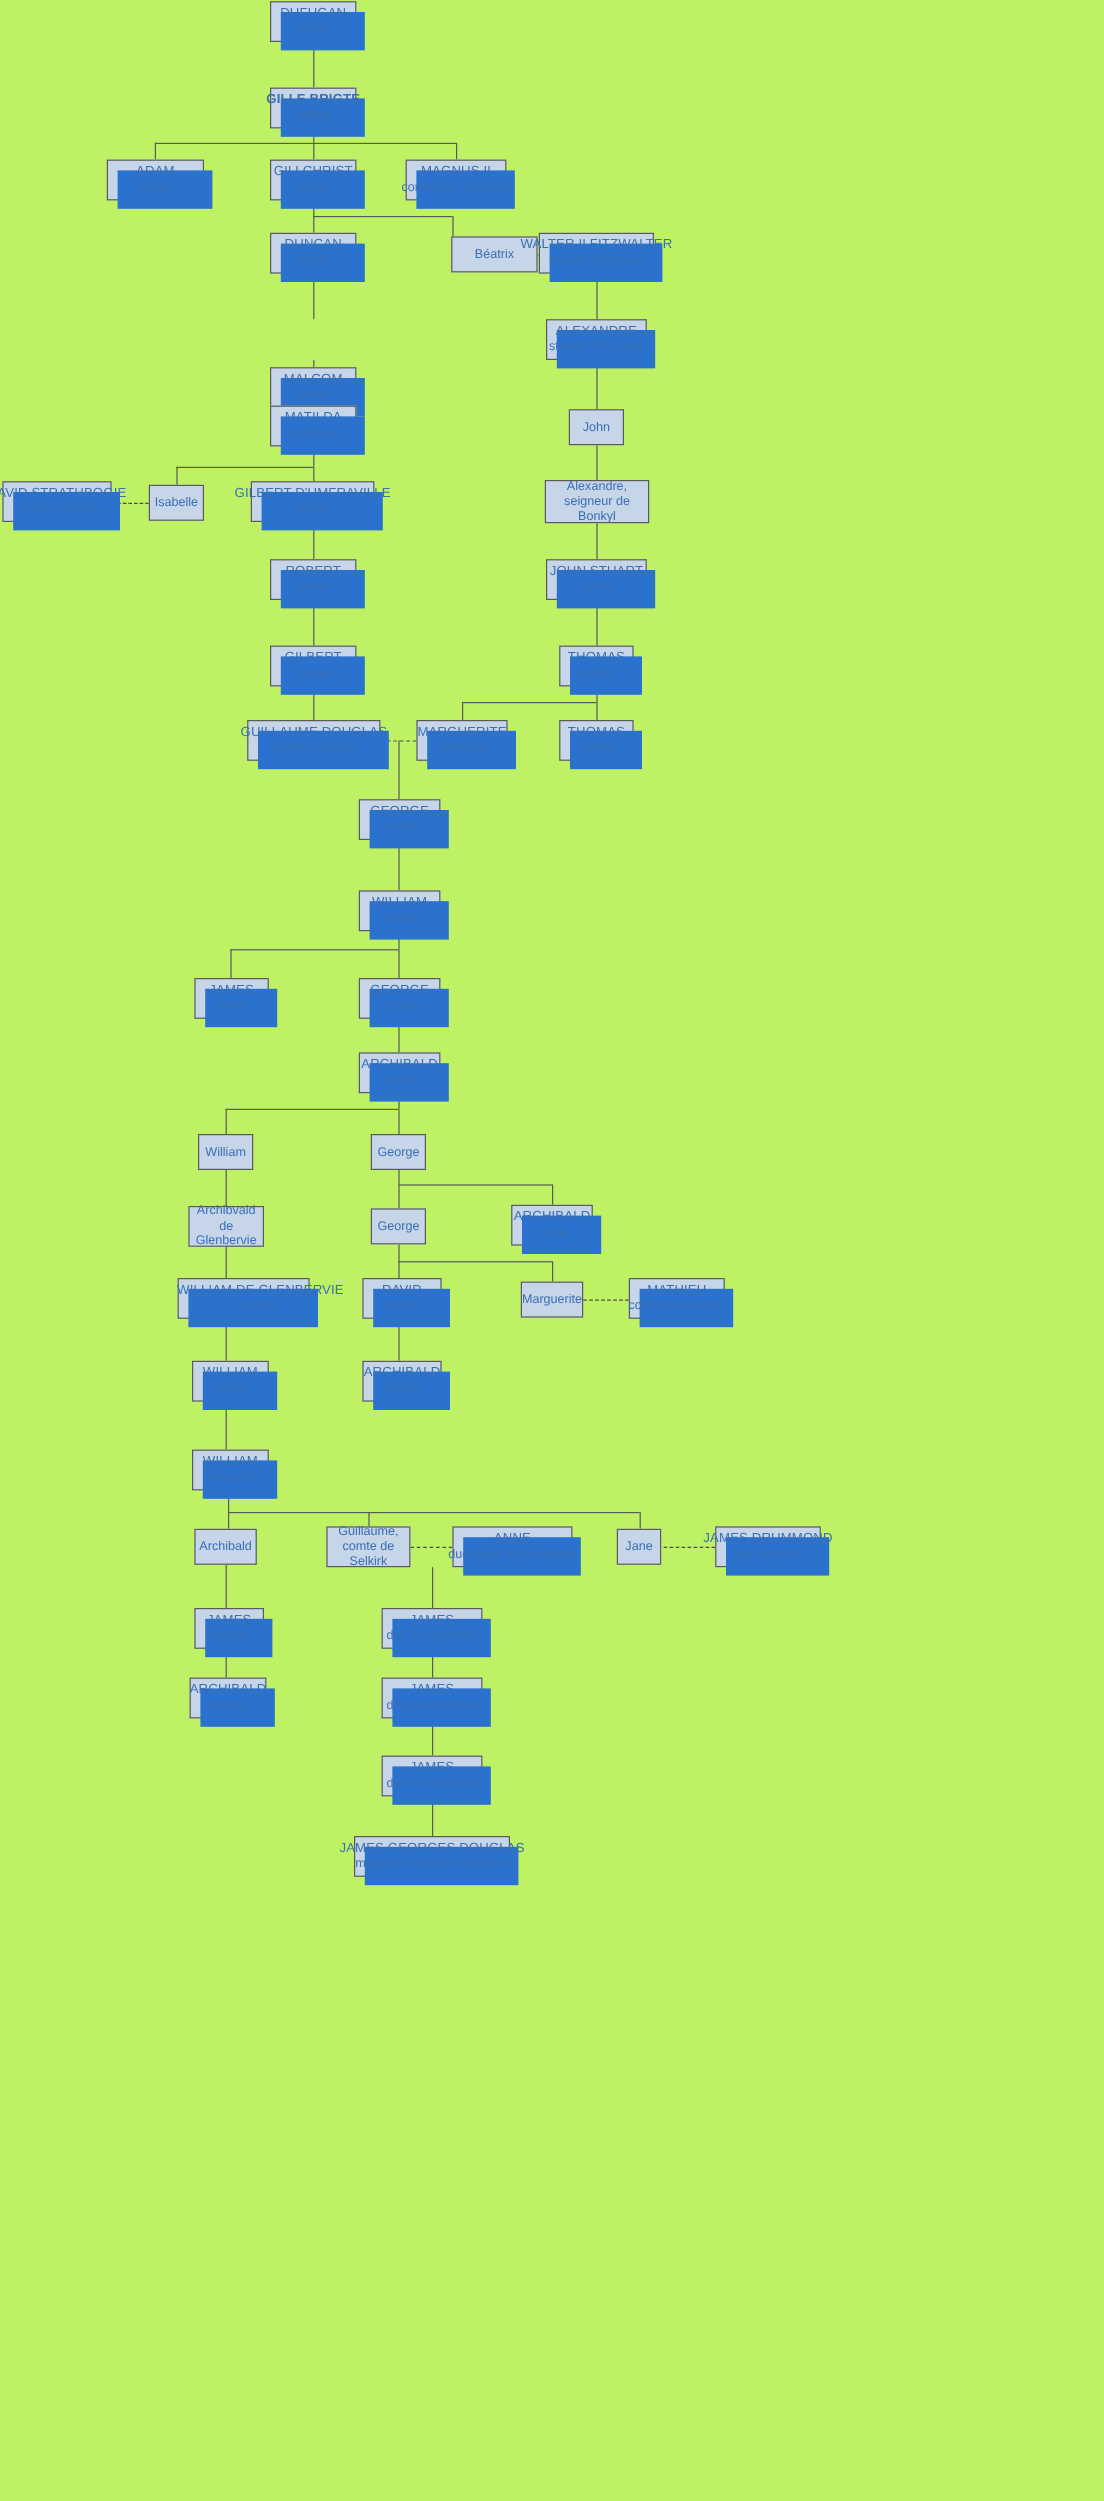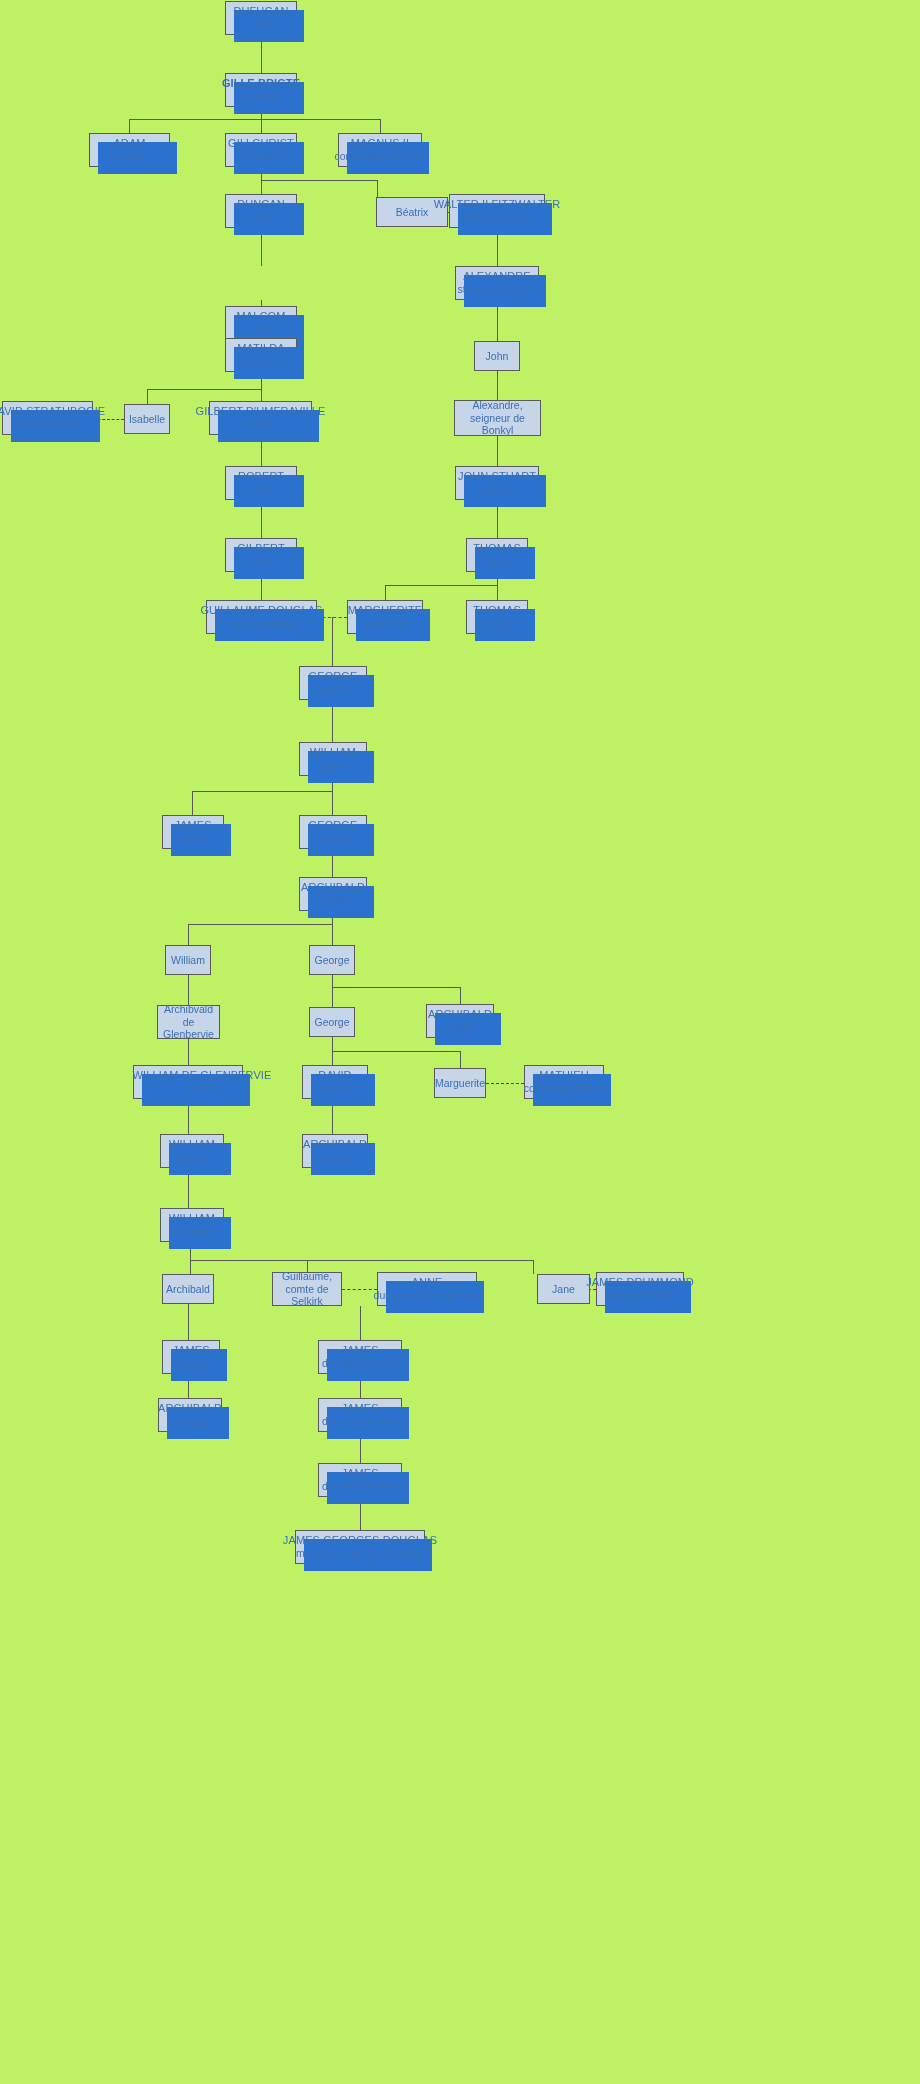--- a/index.html
+++ b/index.html
@@ -246,21 +246,21 @@
       <span class="nm">Archibvald de Glenbervie</span>
     </div>
     <div class="node minor" style="left: 309px; top: 1007px; width: 46px; height: 30px;">
       <span class="nm">George</span>
     </div>
     <div class="node major" style="left: 426px; top: 1004px; width: 68px; height: 34px;">
       <div class="shadow"></div>
       <span class="nm">ARCHIBALD</span>
       <span class="ti">comte</span>
     </div>
-    <div class="node major" style="left: 133px; top: 1065px; width: 110px; height: 34px; padding-left: 28px;">
+    <div class="node major" style="left: 148px; top: 1065px; width: 110px; height: 34px; padding-left: 28px;">
       <div class="shadow"></div>
       <span class="nm">WILLIAM DE GLENBERVIE</span>
       <span class="ti">comte</span>
     </div>
     <div class="node major" style="left: 302px; top: 1065px; width: 66px; height: 34px;">
       <div class="shadow"></div>
       <span class="nm">DAVID</span>
       <span class="ti">comte</span>
     </div>
     <div class="node minor" style="left: 434px; top: 1068px; width: 52px; height: 30px;">
@@ -290,21 +290,21 @@
       <span class="nm">Archibald</span>
     </div>
     <div class="node minor wrap" style="left: 272px; top: 1272px; width: 70px; height: 34px;">
       <span class="nm">Guillaume, comte de Selkirk</span>
     </div>
     <div class="node major" style="left: 377px; top: 1272px; width: 100px; height: 34px;">
       <div class="shadow"></div>
       <span class="nm">ANNE</span>
       <span class="ti">duchesse de Hamiltom</span>
     </div>
-    <div class="node minor" style="left: 537px; top: 1274px; width: 53px; height: 30px;">
+    <div class="node minor" style="left: 514px; top: 1274px; width: 37px; height: 30px;">
       <span class="nm">Jane</span>
     </div>
     <div class="node major" style="left: 596px; top: 1272px; width: 88px; height: 34px;">
       <div class="shadow"></div>
       <span class="nm">JAMES DRUMMOND</span>
       <span class="ti">duc de Perth</span>
     </div>
     <div class="node major" style="left: 162px; top: 1340px; width: 58px; height: 34px;">
       <div class="shadow"></div>
       <span class="nm">JAMES</span>

